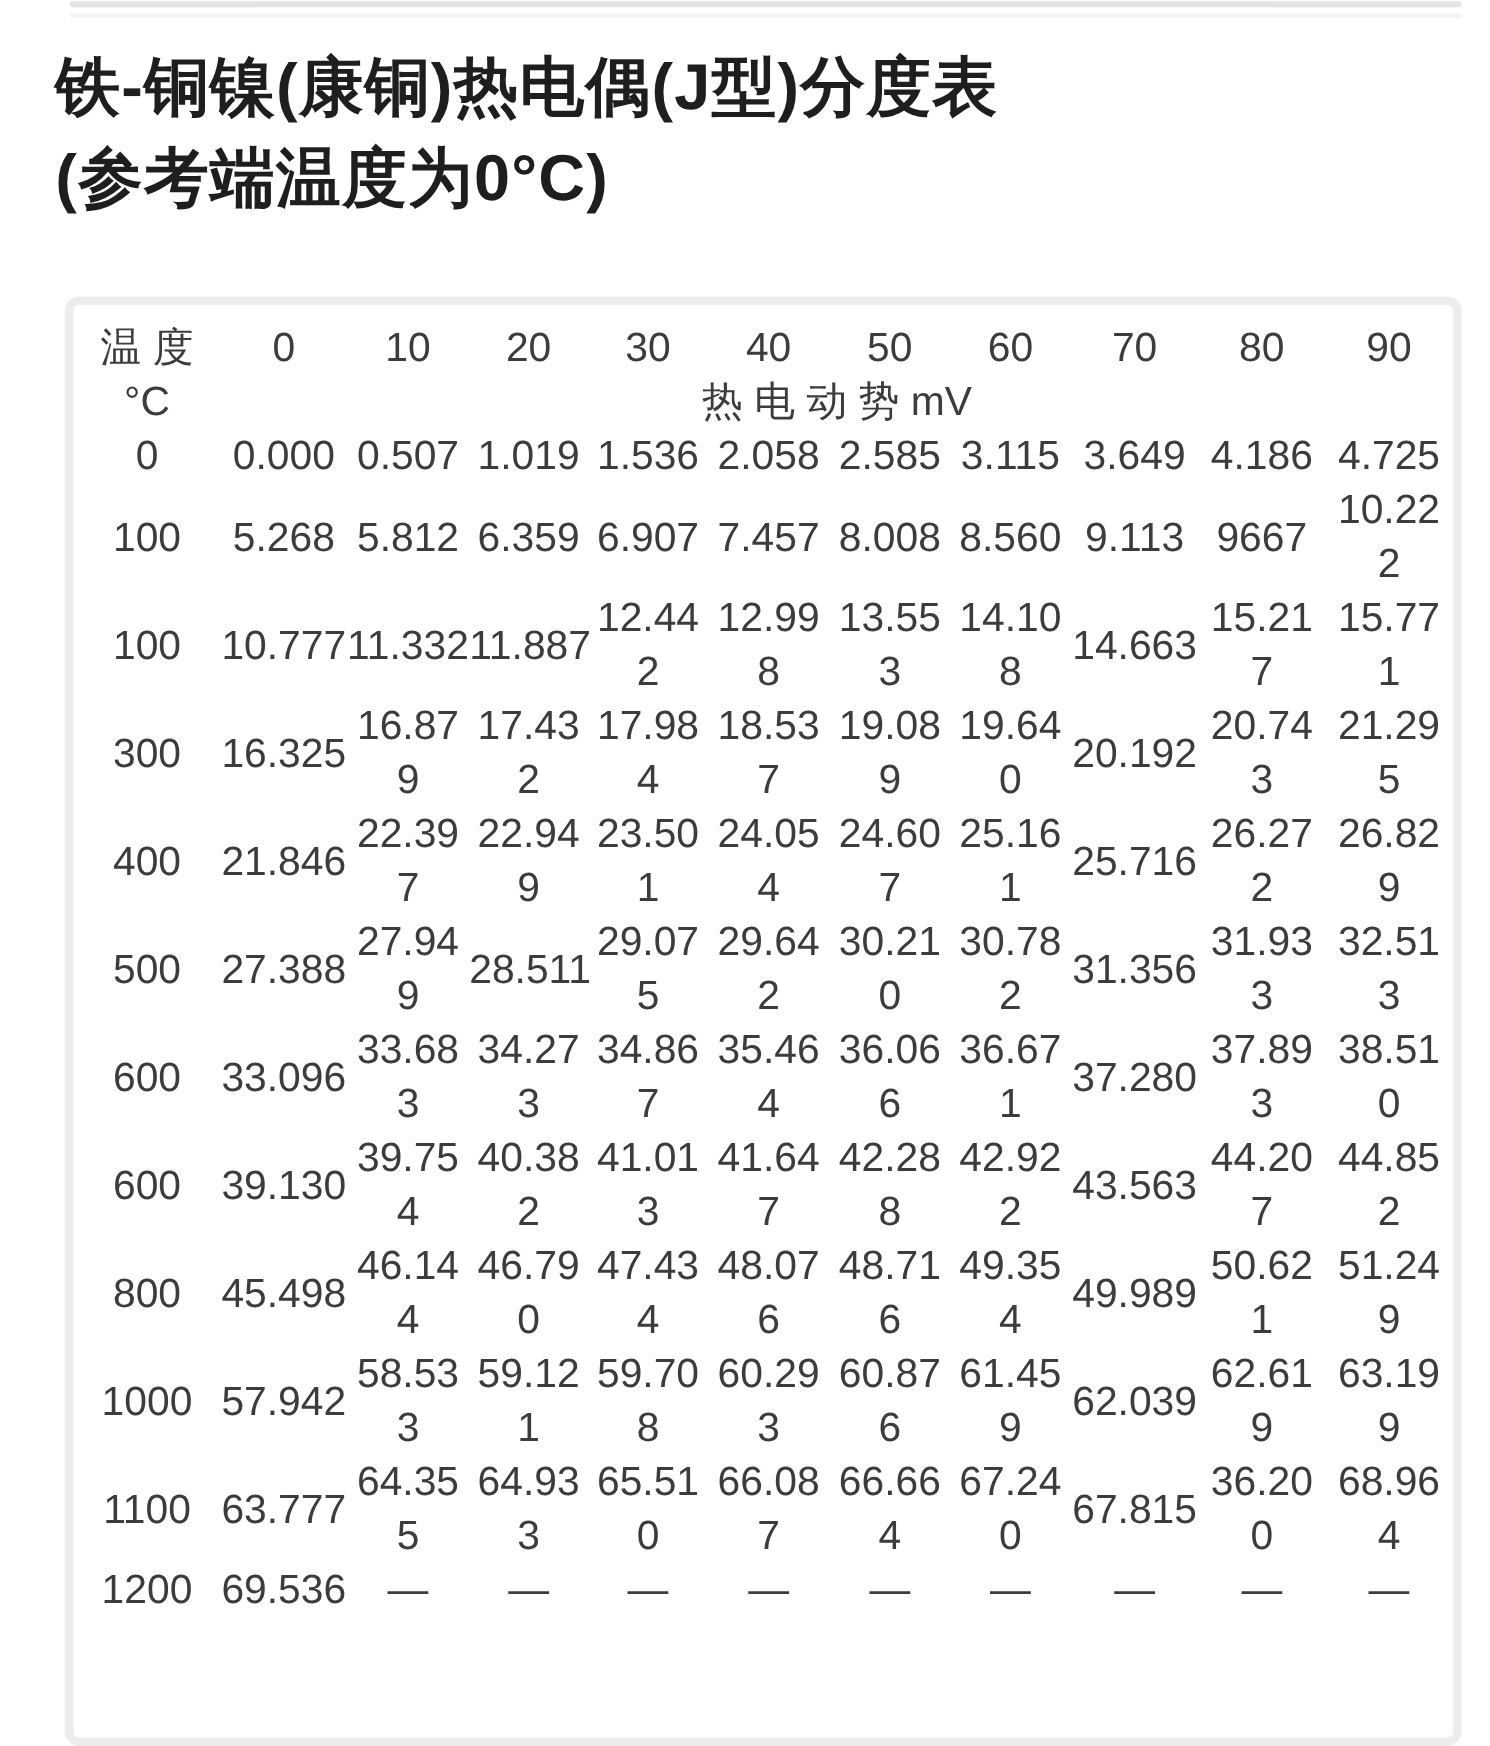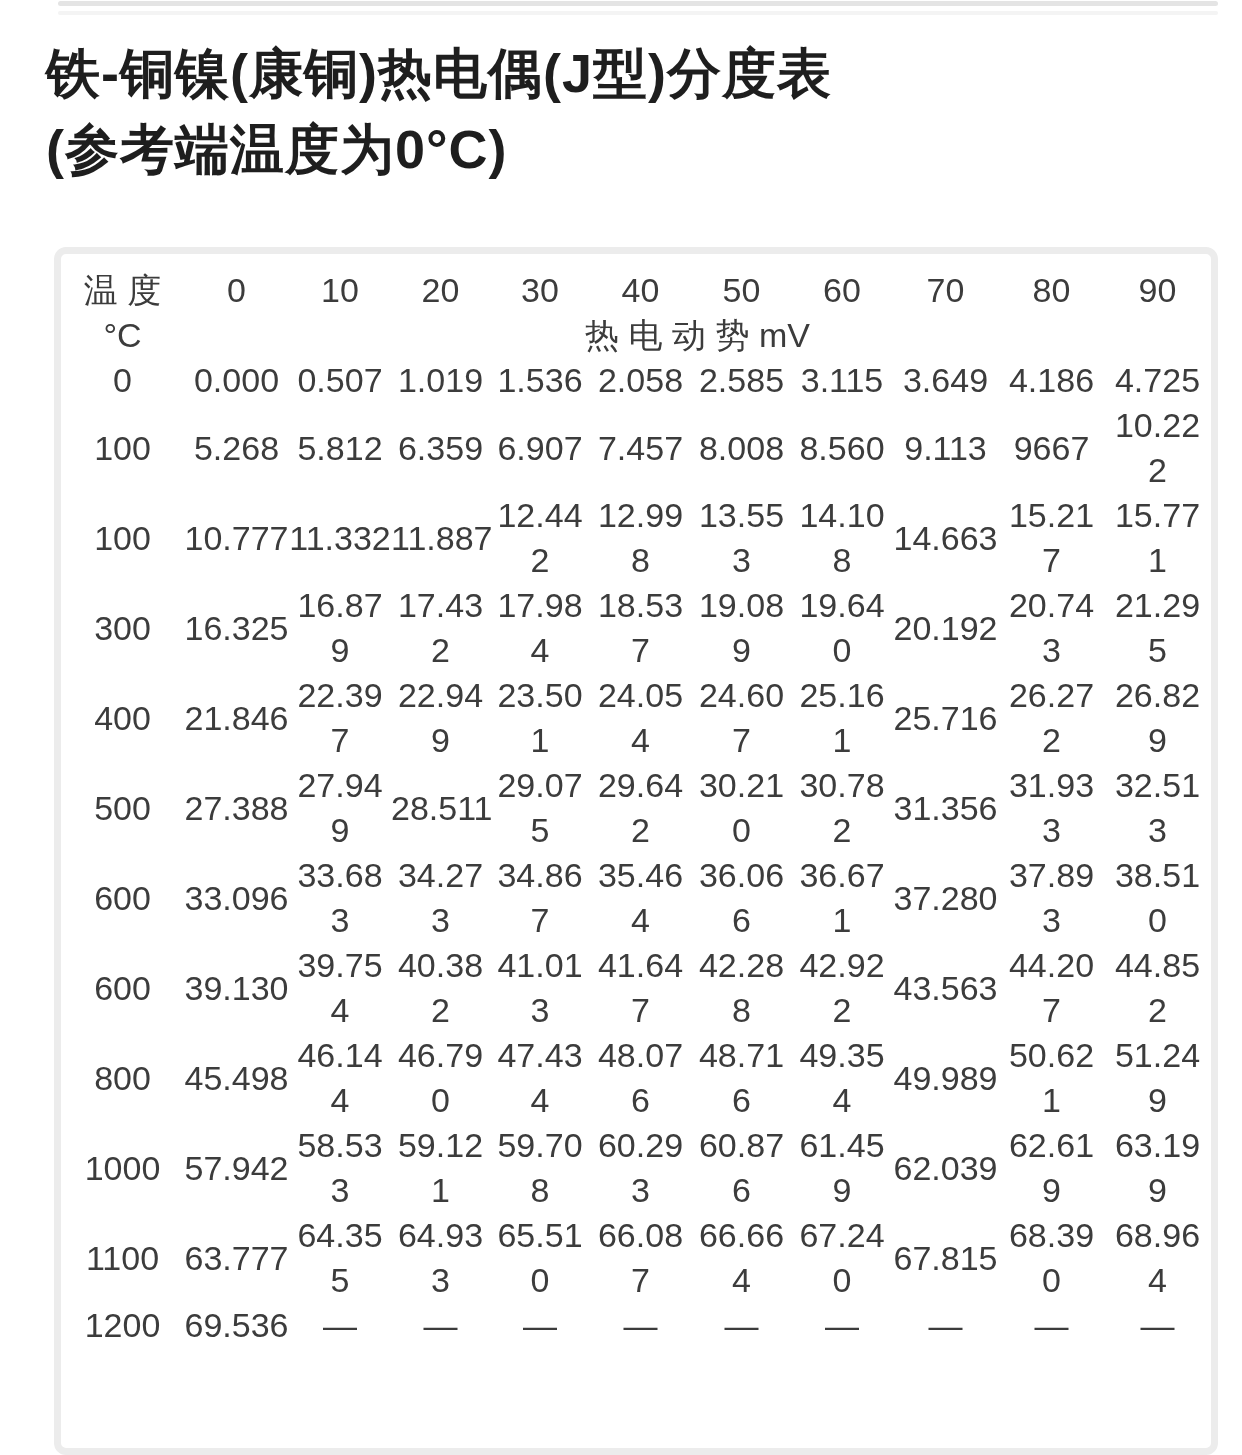--- a/index.html
+++ b/index.html
@@ -305,21 +305,21 @@
 3</td>
           <td>65.51
 0</td>
           <td>66.08
 7</td>
           <td>66.66
 4</td>
           <td>67.24
 0</td>
           <td>67.815</td>
-          <td>68.39
+          <td>36.20
 0</td>
           <td>68.96
 4</td>
         </tr>
         <tr>
           <td>1200</td>
           <td>69.536</td>
           <td>—</td>
           <td>—</td>
           <td>—</td>

